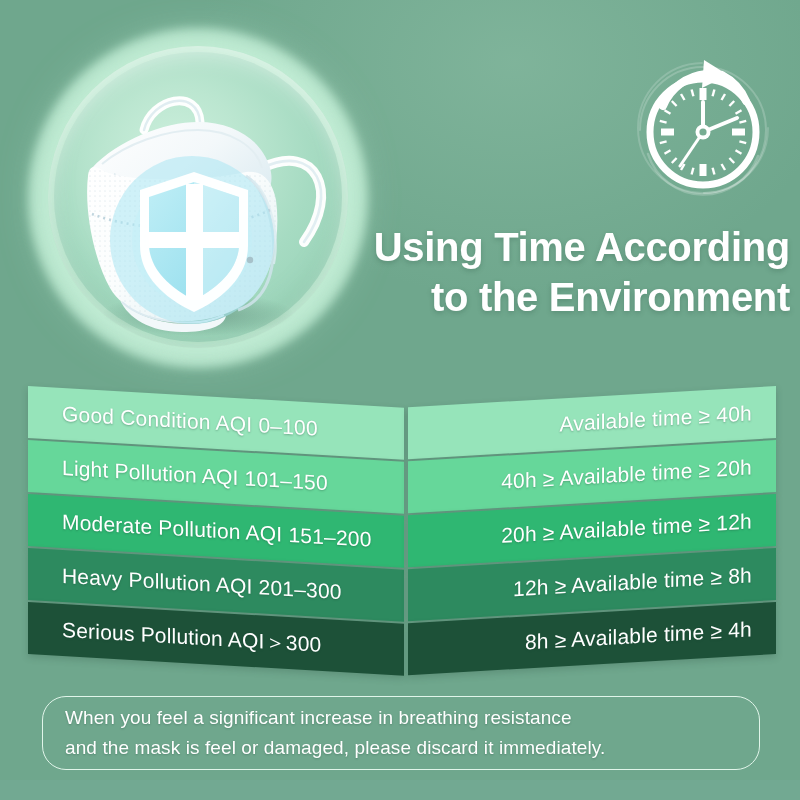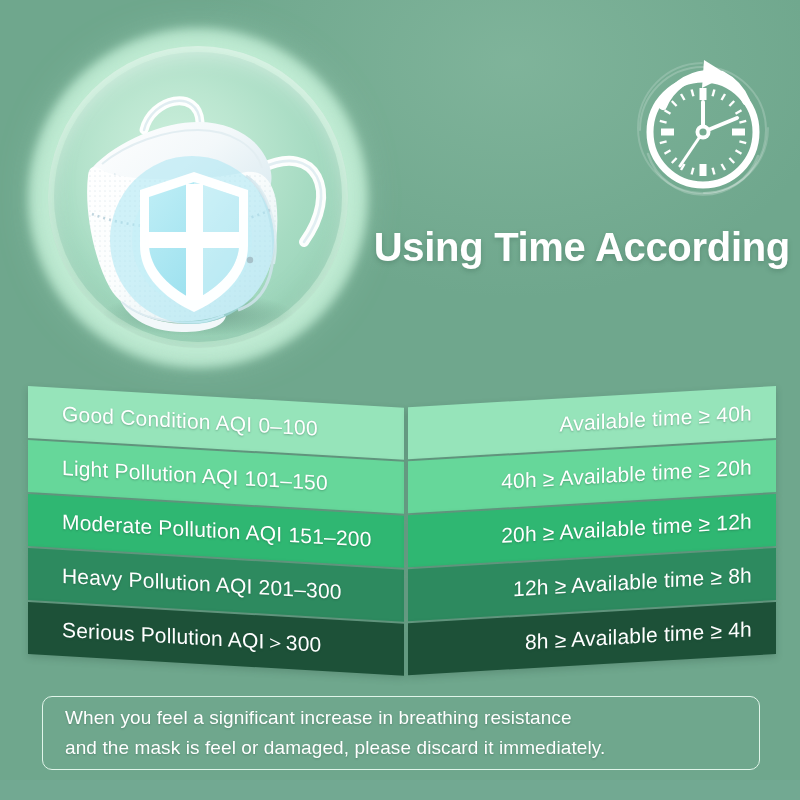--- a/index.html
+++ b/index.html
@@ -92,21 +92,21 @@
   .col-right .b3{top:112px; transform:skewY(-3.3deg);}
   .col-right .b4{top:166px; transform:skewY(-3.3deg);}
   .col-right .b5{top:220px; transform:skewY(-3.3deg);}
 
   .bar .txt{ font-size:21px; text-shadow:0 1px 2px rgba(30,70,52,.35); white-space:nowrap;}
   .col-left  .b1 .txt,.col-left .b2 .txt{ color:#ffffff;}
 
   
   .note{
     position:absolute;left:42px;top:696px;width:718px;height:74px;
-    border:1.5px solid rgba(225,245,234,.85);border-radius:10px;
+    border:1.5px solid rgba(225,245,234,.85);border-radius:24px;
     box-sizing:border-box;
     display:flex;flex-direction:column;justify-content:center;
     padding:0 0 0 22px;
   }
   .note div{
     color:#ffffff;font-size:19px;line-height:30px;letter-spacing:.1px;
     text-shadow:0 1px 2px rgba(30,70,52,.3);
   }
 </style>
 </head>
@@ -243,20 +243,21 @@
 
       <path d="M41 60 A56 56 0 0 1 131 60" fill="none" stroke="#ffffff" stroke-width="8" stroke-linecap="round" opacity="0"></path>
       <path d="M45 62 A52 52 0 0 1 88 30" fill="none" stroke="#ffffff" stroke-width="8" stroke-linecap="round"></path>
       <path d="M104 31 A52 52 0 0 1 128 57" fill="none" stroke="#ffffff" stroke-width="8" stroke-linecap="round"></path>
       <polygon points="86,16 110,31 84,44" fill="#ffffff"></polygon>
     </svg>
   </div>
 
   <div class="headline">
     <span class="l1">Using Time According</span>
+    <span class="l2">to the Environment</span>
   </div>
 
   <div class="table">
 
     <div class="col col-left">
       <div class="bar b1" style="background: rgb(150, 228, 186);">
         <span class="txt">Good Condition AQI 0–100</span>
       </div>
       <div class="bar b2" style="background: rgb(102, 215, 154);">
         <span class="txt">Light Pollution AQI 101–150</span>

